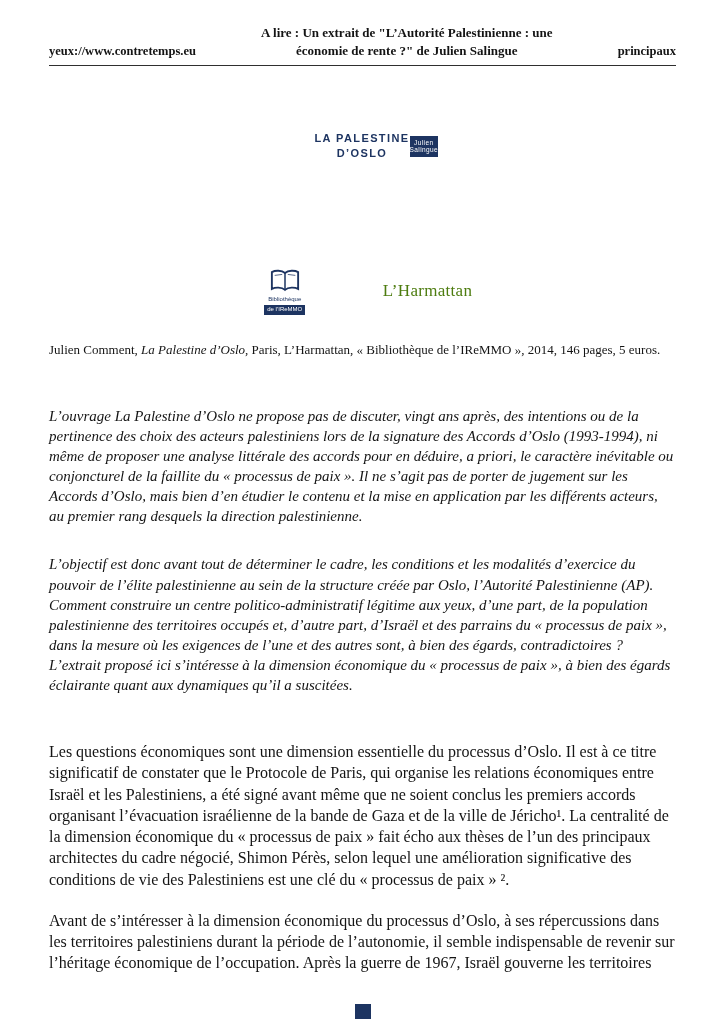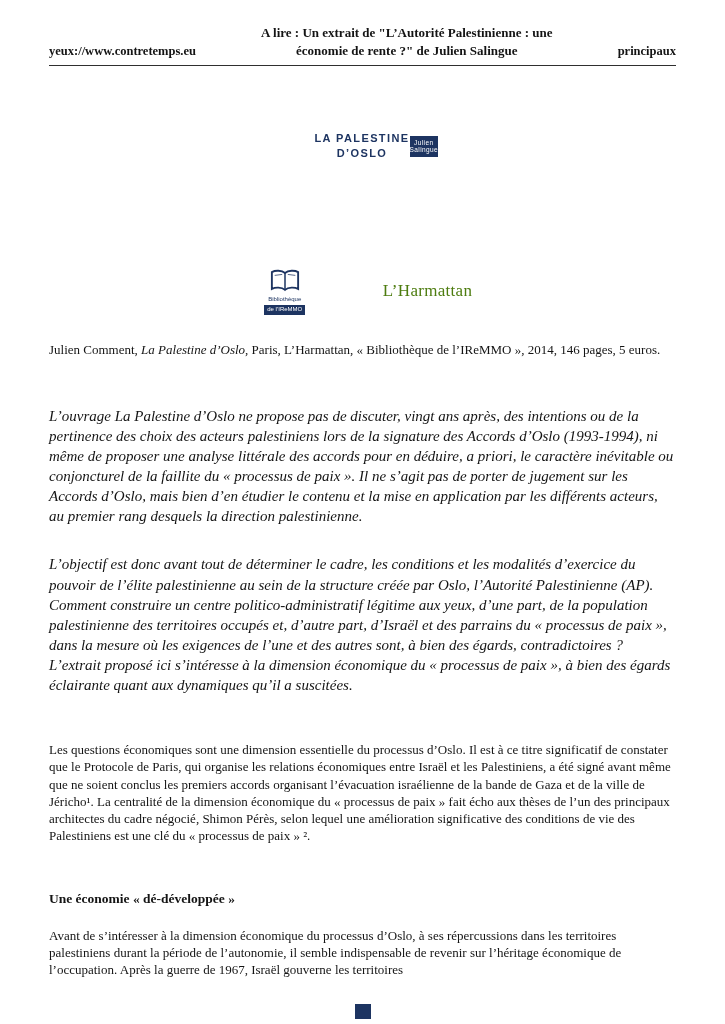--- a/index.html
+++ b/index.html
@@ -124,21 +124,21 @@
   .intro-2 { margin-top:28px; }
   .intro-1, .intro-2 {
     font-size:15px;
     line-height:1.34;
     font-style:italic;
   }
 
   .body-1 { margin-top:46px; }
   .body-2 { margin-top:20px; }
   .body-1, .body-2 {
-    font-size:13px;
+    font-size:16px;
     line-height:1.33;
   }
 
   .section-heading {
     margin-top:46px;
     font-size:13.5px;
     font-weight:bold;
   }
 
   
@@ -188,19 +188,18 @@
   </div>
 
   <p class="citation"><span>Julien Comment, </span><em>La Palestine d’Oslo</em><span>, Paris, L’Harmattan, « Bibliothèque de l’IReMMO », 2014, 146 pages, 5 euros.</span></p>
 
   <p class="intro-1"><span>L’ouvrage </span><span>La Palestine d’Oslo</span><span> ne propose pas de discuter, vingt ans après, des intentions ou de la pertinence des choix des acteurs palestiniens lors de la signature des Accords d’Oslo (1993-1994), ni même de proposer une analyse littérale des accords pour en déduire, a priori, le caractère inévitable ou conjoncturel de la faillite du « processus de paix ». Il ne s’agit pas de porter de jugement sur les Accords d’Oslo, mais bien d’en étudier le contenu et la mise en application par les différents acteurs, au premier rang desquels la direction palestinienne.</span></p>
 
   <p class="intro-2">L’objectif est donc avant tout de déterminer le cadre, les conditions et les modalités d’exercice du pouvoir de l’élite palestinienne au sein de la structure créée par Oslo, l’Autorité Palestinienne (AP). Comment construire un centre politico-administratif légitime aux yeux, d’une part, de la population palestinienne des territoires occupés et, d’autre part, d’Israël et des parrains du « processus de paix », dans la mesure où les exigences de l’une et des autres sont, à bien des égards, contradictoires ? L’extrait proposé ici s’intéresse à la dimension économique du « processus de paix », à bien des égards éclairante quant aux dynamiques qu’il a suscitées.</p>
 
   <p class="body-1">Les questions économiques sont une dimension essentielle du processus d’Oslo. Il est à ce titre significatif de constater que le Protocole de Paris, qui organise les relations économiques entre Israël et les Palestiniens, a été signé avant même que ne soient conclus les premiers accords organisant l’évacuation israélienne de la bande de Gaza et de la ville de Jéricho¹. La centralité de la dimension économique du « processus de paix » fait écho aux thèses de l’un des principaux architectes du cadre négocié, Shimon Pérès, selon lequel une amélioration significative des conditions de vie des Palestiniens est une clé du « processus de paix » ².</p>
 
-  <h2 class="section-heading">Une économie « dé-développée »</h2>
 
   <p class="body-2">Avant de s’intéresser à la dimension économique du processus d’Oslo, à ses répercussions dans les territoires palestiniens durant la période de l’autonomie, il semble indispensable de revenir sur l’héritage économique de l’occupation. Après la guerre de 1967, Israël gouverne les territoires</p>
 
   <div class="bottom-mark"></div>
 
 </div>
 
 </body></html>

